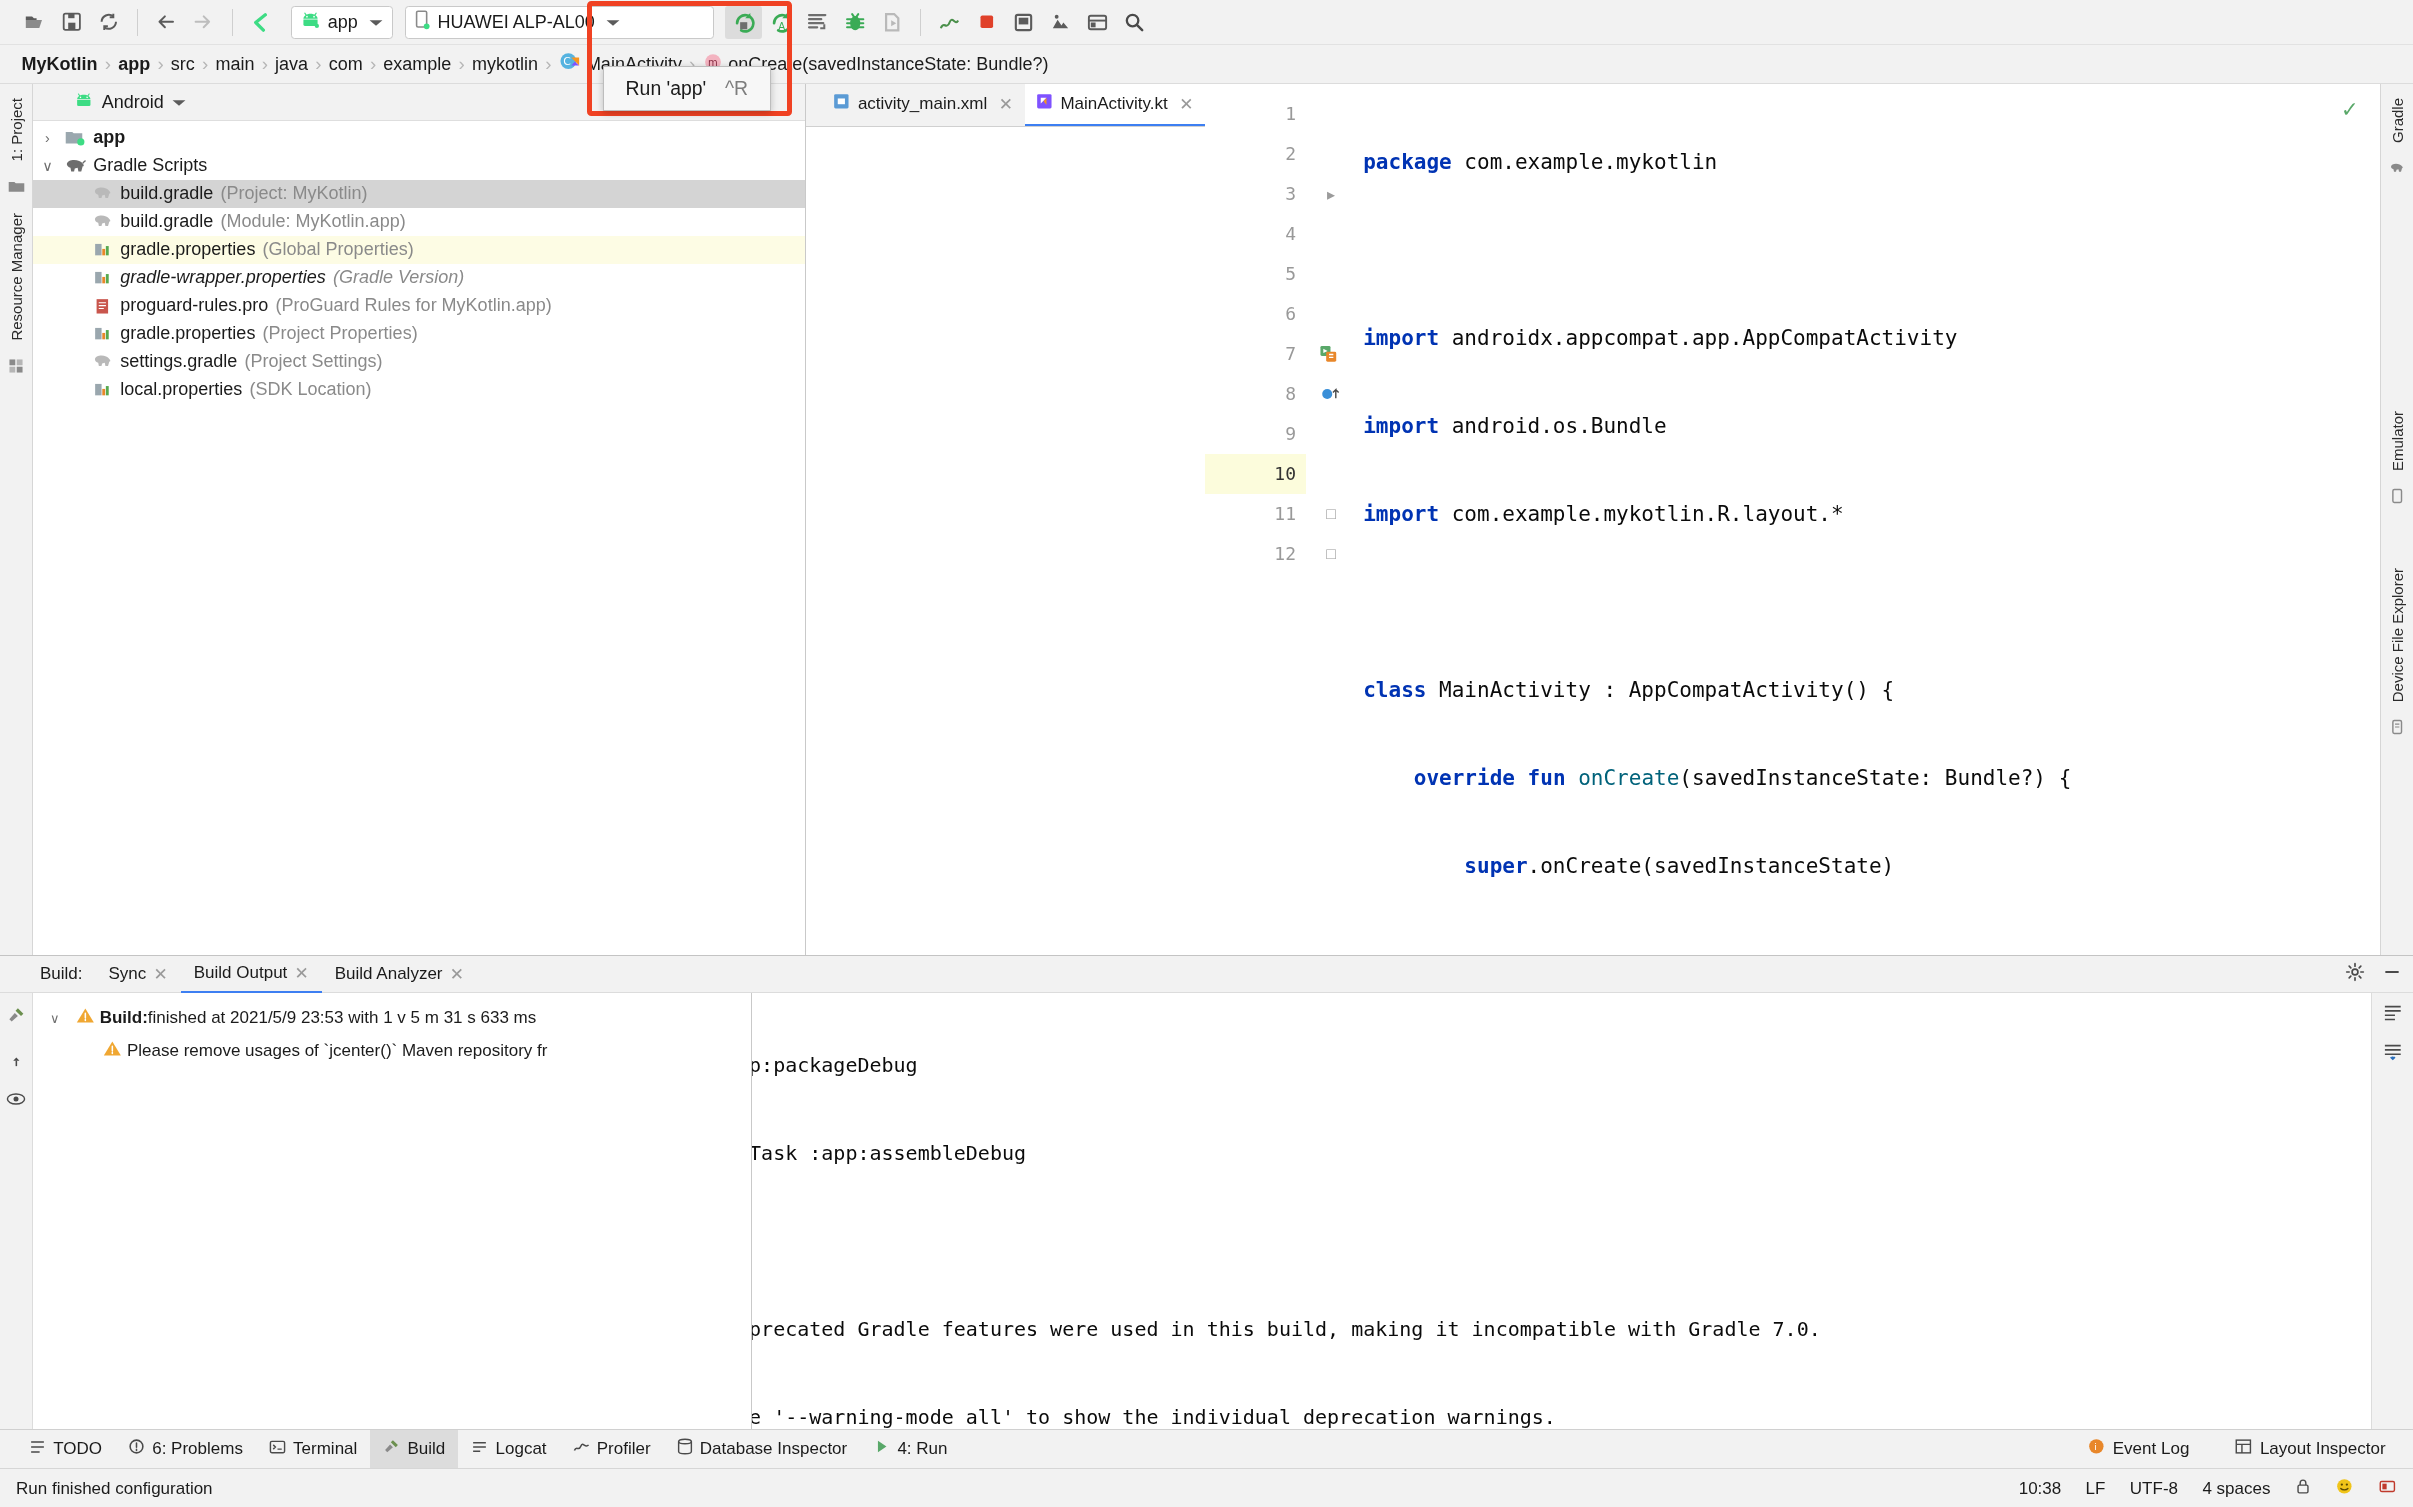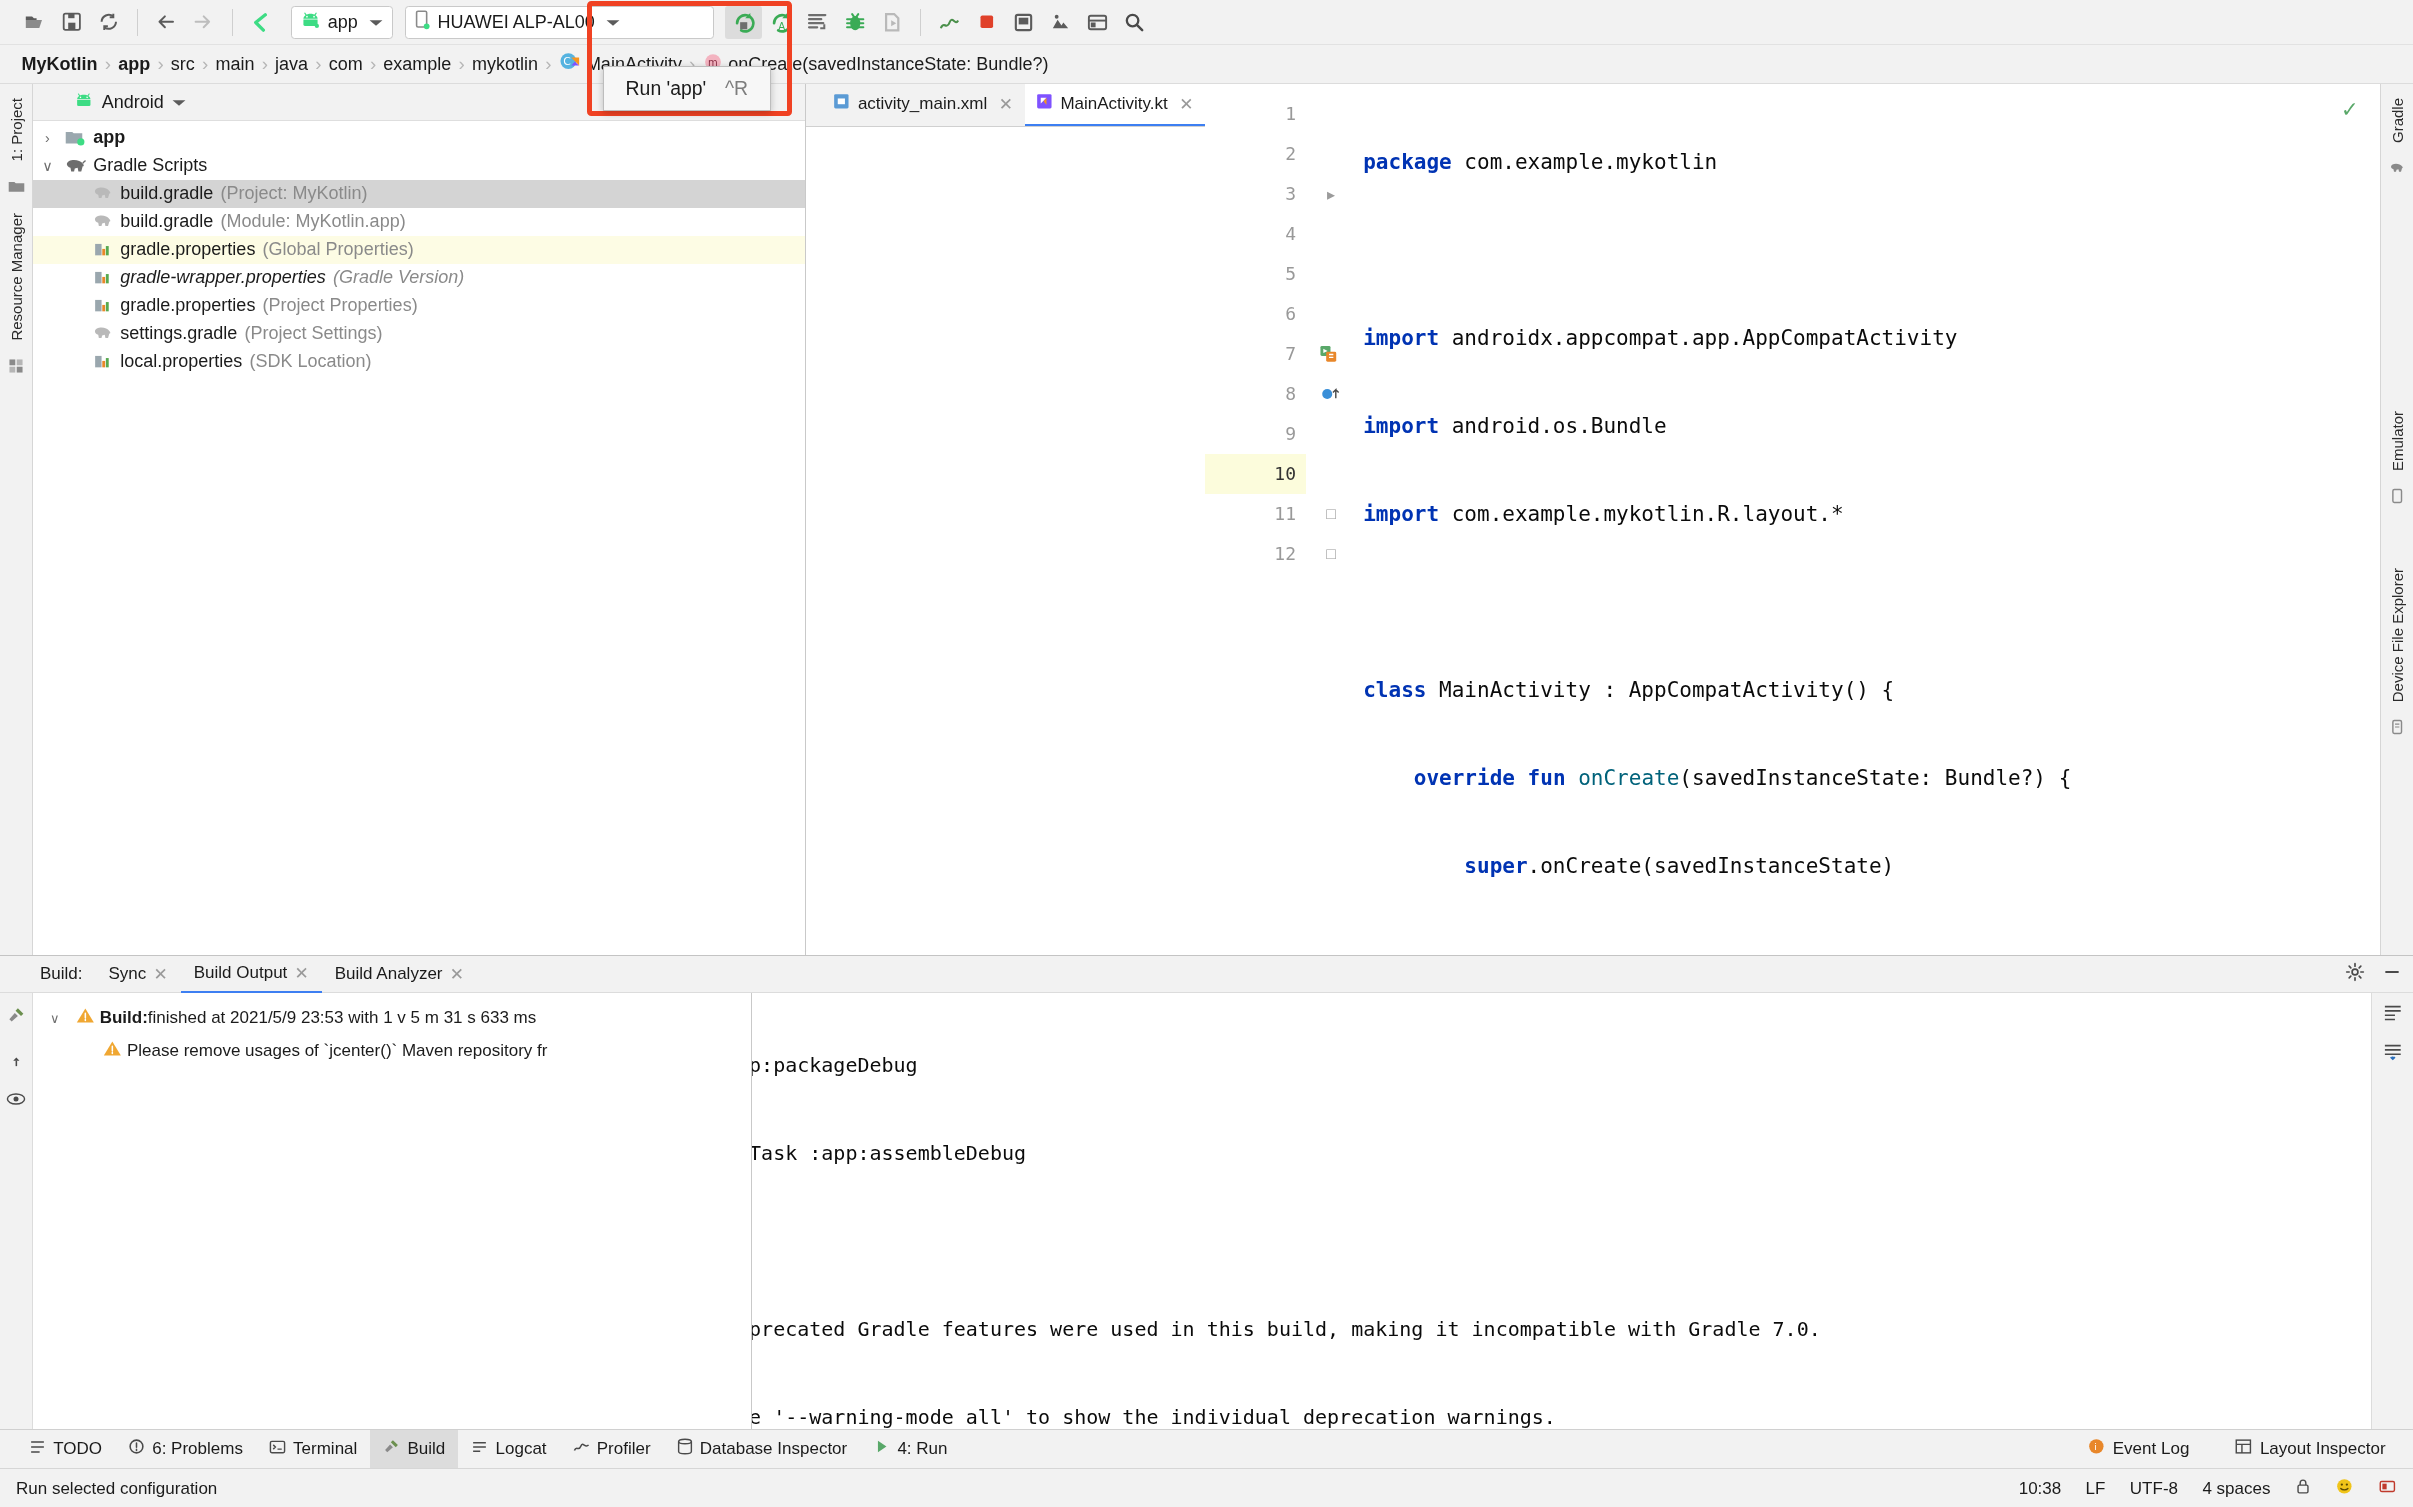--- a/index.html
+++ b/index.html
@@ -472,20 +472,30 @@
                 <rect x="3" y="4" width="9" height="16" fill="#9aa7ae"></rect>
                 <rect x="13" y="11" width="4" height="9" fill="#e8872a"></rect>
                 <rect x="18" y="7" width="4" height="13" fill="#57a94f"></rect>
               </svg>
           </span>
           <span class="lbl">gradle-wrapper.properties</span>
           <span class="sub">(Gradle Version)</span>
         </div>
         <div class="row" style="padding-left:56px;">
           <span class="ico">
+            <svg width="18.7" height="18.7" viewBox="0 0 26 26">
+                <rect x="5" y="3" width="16" height="20" fill="#c9564d"></rect>
+                <path d="M8 8h10M8 12h10M8 16h7" stroke="#fff" stroke-width="1.6"></path>
+              </svg>
+          </span>
+          <span class="lbl">proguard-rules.pro</span>
+          <span class="sub">(ProGuard Rules for MyKotlin.app)</span>
+        </div>
+        <div class="row" style="padding-left:56px;">
+          <span class="ico">
             <svg width="20" height="18.7" viewBox="0 0 28 26">
                 <rect x="3" y="4" width="9" height="16" fill="#9aa7ae"></rect>
                 <rect x="13" y="11" width="4" height="9" fill="#e8872a"></rect>
                 <rect x="18" y="7" width="4" height="13" fill="#57a94f"></rect>
               </svg>
           </span>
           <span class="lbl">gradle.properties</span>
           <span class="sub">(Project Properties)</span>
         </div>
         <div class="row" style="padding-left:56px;">
@@ -817,21 +827,21 @@
               <rect x="3" y="3" width="20" height="18" fill="none" stroke="#4a4a4a" stroke-width="2"></rect>
               <path d="M3 9h20M11 9v12" stroke="#4a4a4a" stroke-width="2"></path>
             </svg>
         </span>
         <span>Layout Inspector</span>
       </div>
     </div>
   </div>
 
   <div class="statusbar">
-    <span>Run selected configuration</span>
+    <span>Run finished configuration</span>
     <div class="sb-right">
       <span>10:38</span>
       <span>LF</span>
       <span>UTF-8</span>
       <span>4 spaces</span>
       <span>
         <svg width="16" height="17" viewBox="0 0 22 24">
             <rect x="4" y="10" width="14" height="11" rx="2" fill="none" stroke="#4a4a4a" stroke-width="2"></rect>
             <path d="M7 10V7a4 4 0 0 1 8 0v3" fill="none" stroke="#4a4a4a" stroke-width="2"></path>
           </svg>

